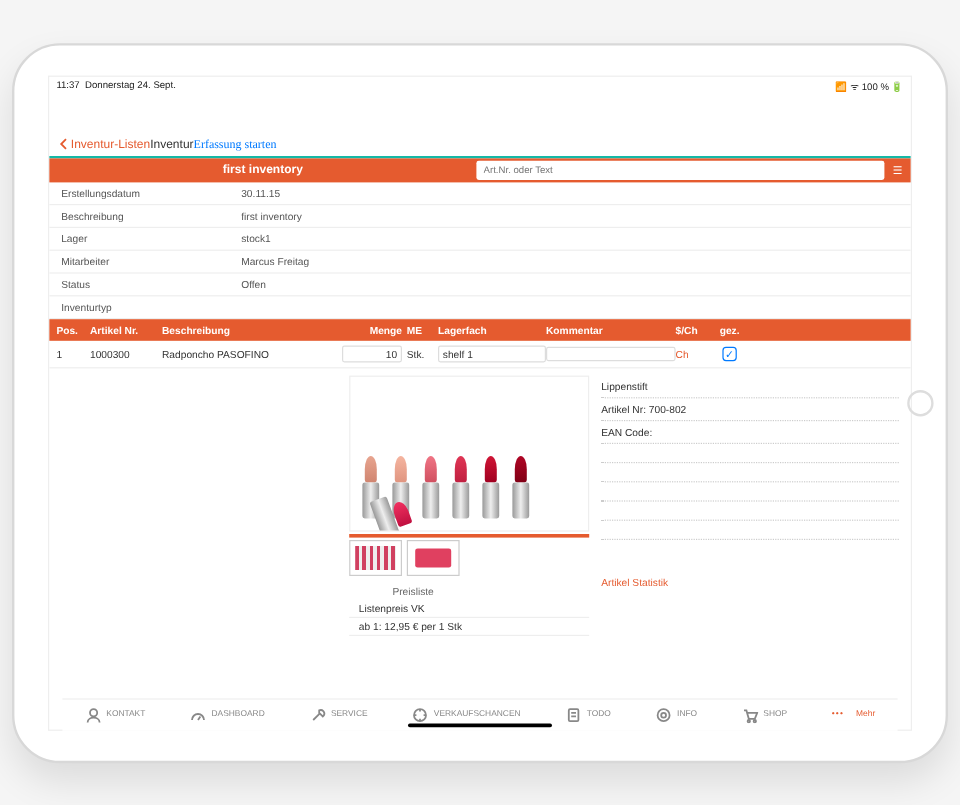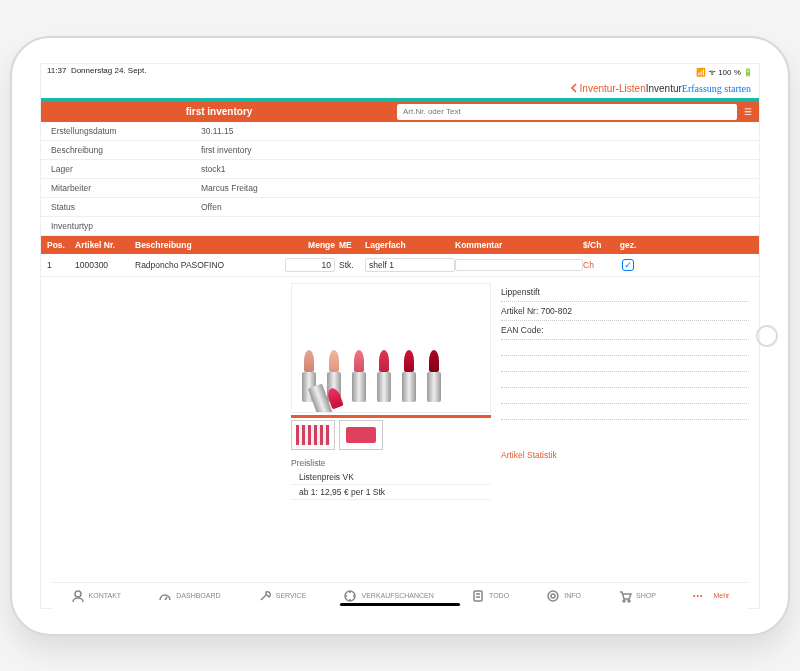--- a/index.html
+++ b/index.html
@@ -1,58 +1,58 @@
 <!DOCTYPE html>
 <html><head>
 <meta charset="utf-8">
 <style>
   * { box-sizing: border-box; margin: 0; padding: 0; font-family: -apple-system, Helvetica, Arial, sans-serif; }
   body { background: #f5f5f5; display: flex; align-items: center; justify-content: center; height: 671px; }
   .ipad-frame { width: 780px; height: 600px; background: #fff; border-radius: 40px; border: 2px solid #d8d8d8; box-shadow: 0 15px 30px rgba(0,0,0,.1); padding: 25px 28px; position: relative; }
   .home-btn { position: absolute; right: 10px; top: 50%; transform: translateY(-50%); width: 22px; height: 22px; border: 2px solid #ddd; border-radius: 50%; }
   .screen { width: 100%; height: 100%; background: #fff; overflow: hidden; font-size: 9px; color: #333; border: 1px solid #eee; }
   .status-bar { display: flex; justify-content: space-between; padding: 2px 6px; font-size: 8px; color: #222; }
-  .nav-bar { display: flex; align-items: center; justify-content: flex-end; padding: 4px 8px; border-bottom: 4px solid #14b8a6; }
+  .nav-bar { display: flex; align-items: center; justify-content: flex-start; padding: 4px 8px; border-bottom: 2px solid #14b8a6; margin-top: 32px; }
   .nav-back { color: #e55b2f; display: flex; align-items: center; gap: 2px; font-size: 10px; }
   .nav-title { font-weight: 400; font-size: 10px; }
   .nav-action { color: #007aff; font-size: 10px; font-family: Liberation Serif, serif; }
   .title-row { display: flex; align-items: center; background: #e55b2f; color: #fff; height: 20px; }
   .title-left { flex: 1; text-align: center; font-weight: 600; font-size: 10px; padding: 0 8px; }
   .title-search { flex: 1; }
   .title-search input { width: 100%; height: 16px; border: none; border-radius: 2px; padding: 0 6px; font-size: 8px; }
   .title-menu { width: 22px; text-align: center; color: #fff; }
   .info-table { width: 100%; }
   .info-row { display: flex; border-bottom: 1px solid #eee; padding: 4px 10px; font-size: 8.5px; color: #555; }
   .info-label { width: 150px; }
   .info-value { flex: 1; }
   .grid-header { display: flex; background: #e55b2f; color: #fff; font-size: 8.5px; font-weight: 600; padding: 4px 6px; }
   .grid-row { display: flex; border-bottom: 1px solid #eee; padding: 4px 6px; font-size: 8.5px; align-items: center; }
   .c-pos { width: 28px; }
   .c-art { width: 60px; }
   .c-desc { width: 150px; }
   .c-menge { width: 50px; text-align: right; }
   .c-me { width: 30px; padding-left: 4px; }
   .c-lager { width: 90px; }
-  .c-komm { width: 128px; }
+  .c-komm { width: 108px; }
   .c-sch { width: 30px; color: #e55b2f; }
   .c-gez { width: 30px; text-align: center; }
   .grid-row .field { border: 1px solid #ddd; border-radius: 2px; padding: 1px 3px; min-height: 12px; }
   .checkbox { width: 12px; height: 12px; border: 1.5px solid #007aff; border-radius: 3px; display: inline-flex; align-items: center; justify-content: center; color: #007aff; font-size: 9px; }
   .detail-area { display: flex; gap: 10px; padding: 6px 10px 0 250px; }
   .detail-left { width: 200px; }
   .detail-right { flex: 1; }
   .product-img-main { width: 200px; height: 130px; border: 1px solid #eee; position: relative; overflow: hidden; background: #fff; }
   .orange-bar { height: 3px; background: #e55b2f; margin-top: 2px; }
   .thumbs { display: flex; gap: 4px; margin-top: 2px; }
   .thumb { width: 44px; height: 30px; border: 1px solid #ccc; position: relative; overflow: hidden; }
   .lipstick { position: absolute; width: 16px; height: 60px; bottom: 10px; }
   .lipstick .cap { width: 14px; height: 30px; background: linear-gradient(90deg,#999,#eee,#999); border-radius: 2px; position: absolute; bottom: 0; }
   .lipstick .tip { width: 10px; height: 22px; border-radius: 50% 50% 2px 2px; position: absolute; top: 8px; left: 2px; }
   .pricelist { margin-top: 8px; font-size: 8.5px; }
-  .pricelist .hdr { color: #666; margin-bottom: 2px; }
+  .pricelist .hdr { color: #666; margin-bottom: 2px; margin-left: 36px; }
   .pricelist .line { border-bottom: 1px solid #eee; padding: 2px 0 2px 8px; }
   .detail-right .drow { border-bottom: 1px dotted #ccc; padding: 4px 0; font-size: 8.5px; min-height: 16px; }
   .detail-right .art-stat { color: #e55b2f; border-bottom: none; padding-top: 30px; }
   .bottom-nav { position: absolute; bottom: 25px; left: 40px; right: 40px; display: flex; justify-content: space-around; align-items: center; border-top: 1px solid #eee; padding: 6px 0; font-size: 7px; color: #888; background: #fff; }
   .bn-item { display: flex; align-items: center; gap: 4px; }
   .bn-item svg { width: 14px; height: 14px; stroke: #888; fill: none; stroke-width: 1.5; }
   .bn-item.active { color: #e55b2f; }
   .home-indicator { width: 120px; height: 3px; background: #000; border-radius: 3px; position: absolute; bottom: 28px; left: 50%; transform: translateX(-50%); z-index: 10; }
 </style>
 </head>

